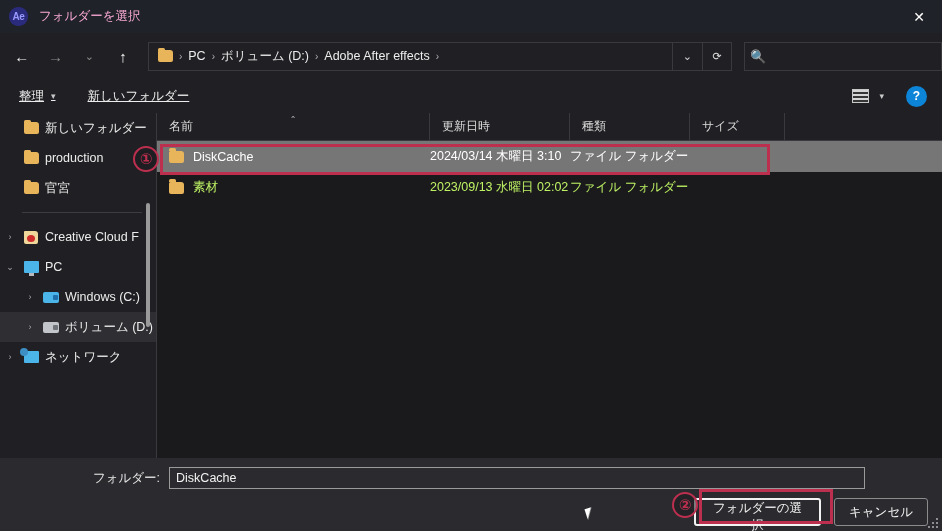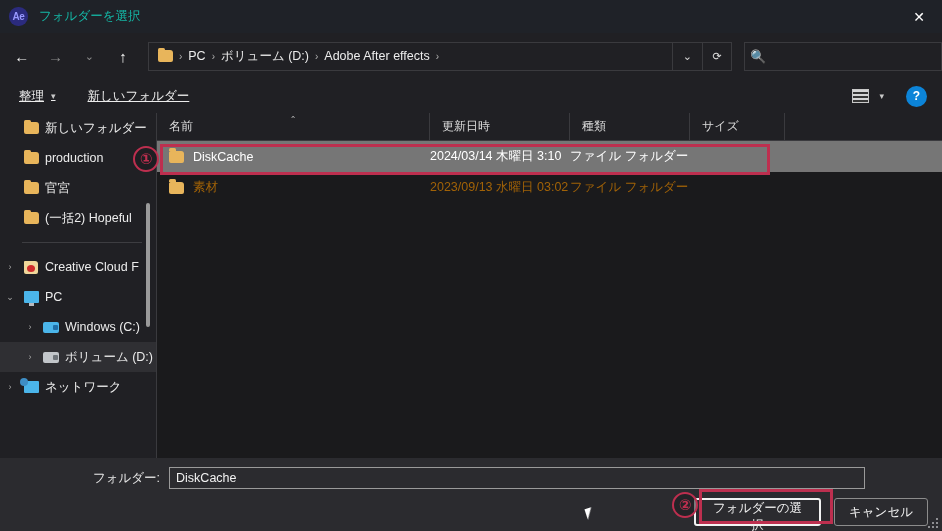--- a/index.html
+++ b/index.html
@@ -39,21 +39,21 @@
     font-size: 10px;
     font-weight: bold;
     display: flex;
     align-items: center;
     justify-content: center;
     letter-spacing: -0.3px;
   }
   .title-text {
     margin-left: 11px;
     font-size: 12.5px;
-    color: #14b8a6;
+    color: #f9a8d4;
   }
   .close-btn {
     position: absolute;
     top: 0; right: 0;
     width: 46px; height: 33px;
     display: flex;
     align-items: center;
     justify-content: center;
     color: #ffffff;
     font-size: 14px;
@@ -359,21 +359,21 @@
     transform: translateX(-50%);
     font-size: 8px;
     color: #bbbbbb;
   }
 
   .filerow {
     display: flex;
     align-items: center;
     height: 31px;
     font-size: 12.5px;
-    color: #a16207;
+    color: #bef264;
     cursor: pointer;
   }
   .filerow.selected { background: #767676; color: #ffffff; }
   .fr-name { width: 273px; display: flex; align-items: center; padding-left: 12px; }
   .fr-name .fldr { margin-right: 9px; flex: none; }
   .fr-date { width: 140px; }
   .fr-type { width: 120px; }
   .fr-size { width: 95px; }
 
   
@@ -541,27 +541,20 @@
           <span class="fldr"></span>
         </span>
       <span class="side-label">production</span>
     </div>
     <div class="side-row">
       <span class="side-chev"></span>
       <span class="side-ico">
           <span class="fldr"></span>
         </span>
       <span class="side-label">官宮</span>
-    </div>
-    <div class="side-row">
-      <span class="side-chev"></span>
-      <span class="side-ico">
-          <span class="fldr"></span>
-        </span>
-      <span class="side-label">(一括2) Hopeful</span>
     </div>
 
     <div class="side-divider"></div>
 
     <div class="side-row">
       <span class="side-chev">›</span>
       <span class="side-ico">
           <span class="cc-ico"></span>
         </span>
       <span class="side-label">Creative Cloud F</span>
@@ -623,21 +616,21 @@
       <div class="fr-date">2024/03/14 木曜日 3:10</div>
       <div class="fr-type">ファイル フォルダー</div>
       <div class="fr-size"></div>
     </div>
 
     <div class="filerow">
       <div class="fr-name">
         <span class="fldr"></span>
         <span>素材</span>
       </div>
-      <div class="fr-date">2023/09/13 水曜日 03:02</div>
+      <div class="fr-date">2023/09/13 水曜日 02:02</div>
       <div class="fr-type">ファイル フォルダー</div>
       <div class="fr-size"></div>
     </div>
   </div>
 
   <div class="bottom">
     <div class="fname-row">
       <div class="fname-label">フォルダー:</div>
       <input class="fname-input" type="text" value="DiskCache" style="">
     </div>

